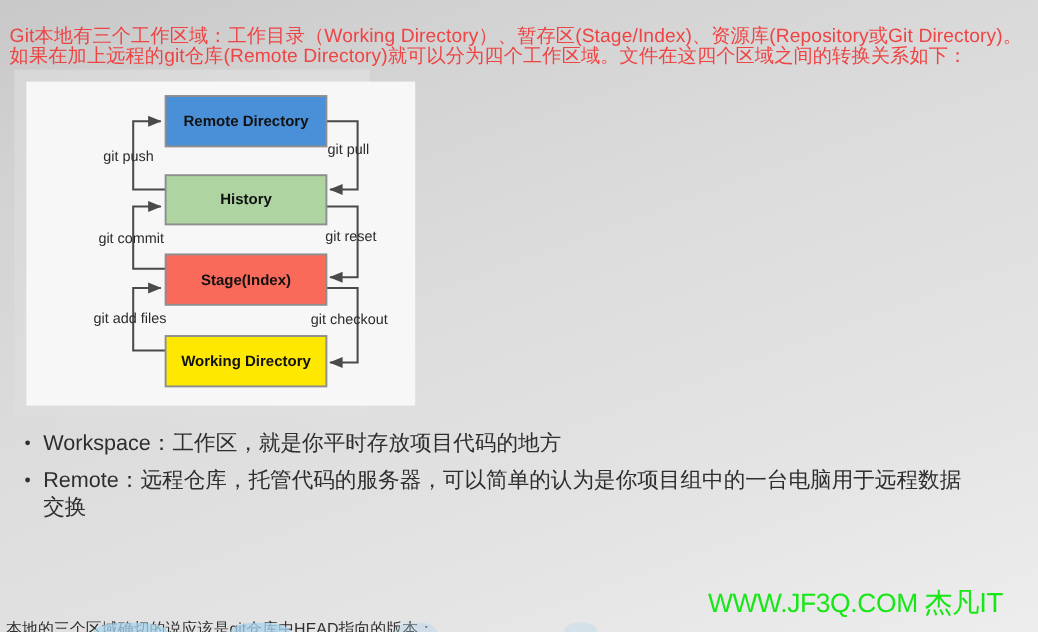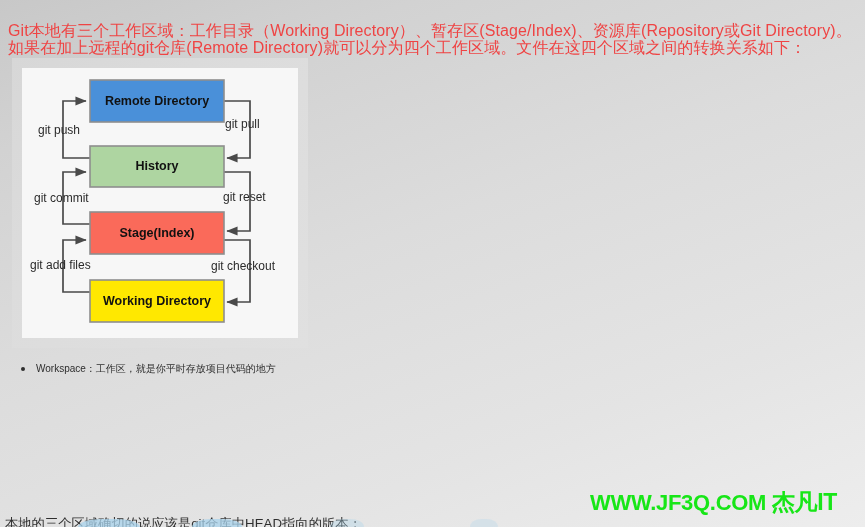--- a/index.html
+++ b/index.html
@@ -45,20 +45,21 @@
     background: linear-gradient(135deg, #d7d7d7 0%, #dcdcdc 40%, #e0e0e0 100%);
     box-sizing: border-box;
     padding: 10px;
   }
   .figure-inner {
     position: relative;
     width: 100%;
     height: 100%;
     background: #f7f7f7;
     overflow: hidden;
+    padding-left: 48px;
   }
   .diagram-svg {
     display: block;
     width: 276px;
     height: 270px;
   }
   .node-label {
     font-family: "Liberation Sans", "DejaVu Sans", sans-serif;
     font-weight: bold;
     font-size: 12.5px;
@@ -94,21 +95,21 @@
     left: 12px;
     top: 358px;
     width: 800px;
     margin: 0;
     padding: 0;
     list-style: none;
   }
   .bullets li {
     position: relative;
     padding-left: 24px;
-    font-size: 10px;
+    font-size: 18px;
     line-height: 22px;
     color: #2e2e2e;
     margin-bottom: 9px;
   }
   .bullets li::before {
     content: "";
     position: absolute;
     left: 9px;
     top: 9px;
     width: 4px;
@@ -126,21 +127,21 @@
     line-height: 22px;
     color: #2e2e2e;
   }
 
   
   .watermark {
     position: absolute;
     left: 590px;
     top: 491px;
     font-size: 22px;
-    font-weight: bold;
+    font-weight: normal;
     font-family: "Liberation Sans", "DejaVu Sans", sans-serif;
     color: #17e617;
     letter-spacing: -0.3px;
     white-space: nowrap;
     line-height: 1;
   }
   .watermark .cjk {
     font-size: 23px;
   }
 
@@ -208,20 +209,23 @@
         <text class="edge-label left" x="8" y="198">git add files</text>
         <text class="edge-label right" x="189" y="199">git checkout</text>
       </svg>
     </div>
   </div>
 
   <ul class="bullets">
     <li>
       <span>Workspace：工作区，就是你平时存放项目代码的地方</span>
     </li>
+    <li>
+      <span>Remote：远程仓库，托管代码的服务器，可以简单的认为是你项目组中的一台电脑用于远程数据交换</span>
+    </li>
   </ul>
 
   <p class="closing">本地的三个区域确切的说应该是git仓库中HEAD指向的版本：</p>
 
   <div class="watermark">
     <span>WWW.JF3Q.COM</span>
     <span class="cjk">杰凡IT</span>
   </div>
 
   <div class="blue-peek a"></div>

